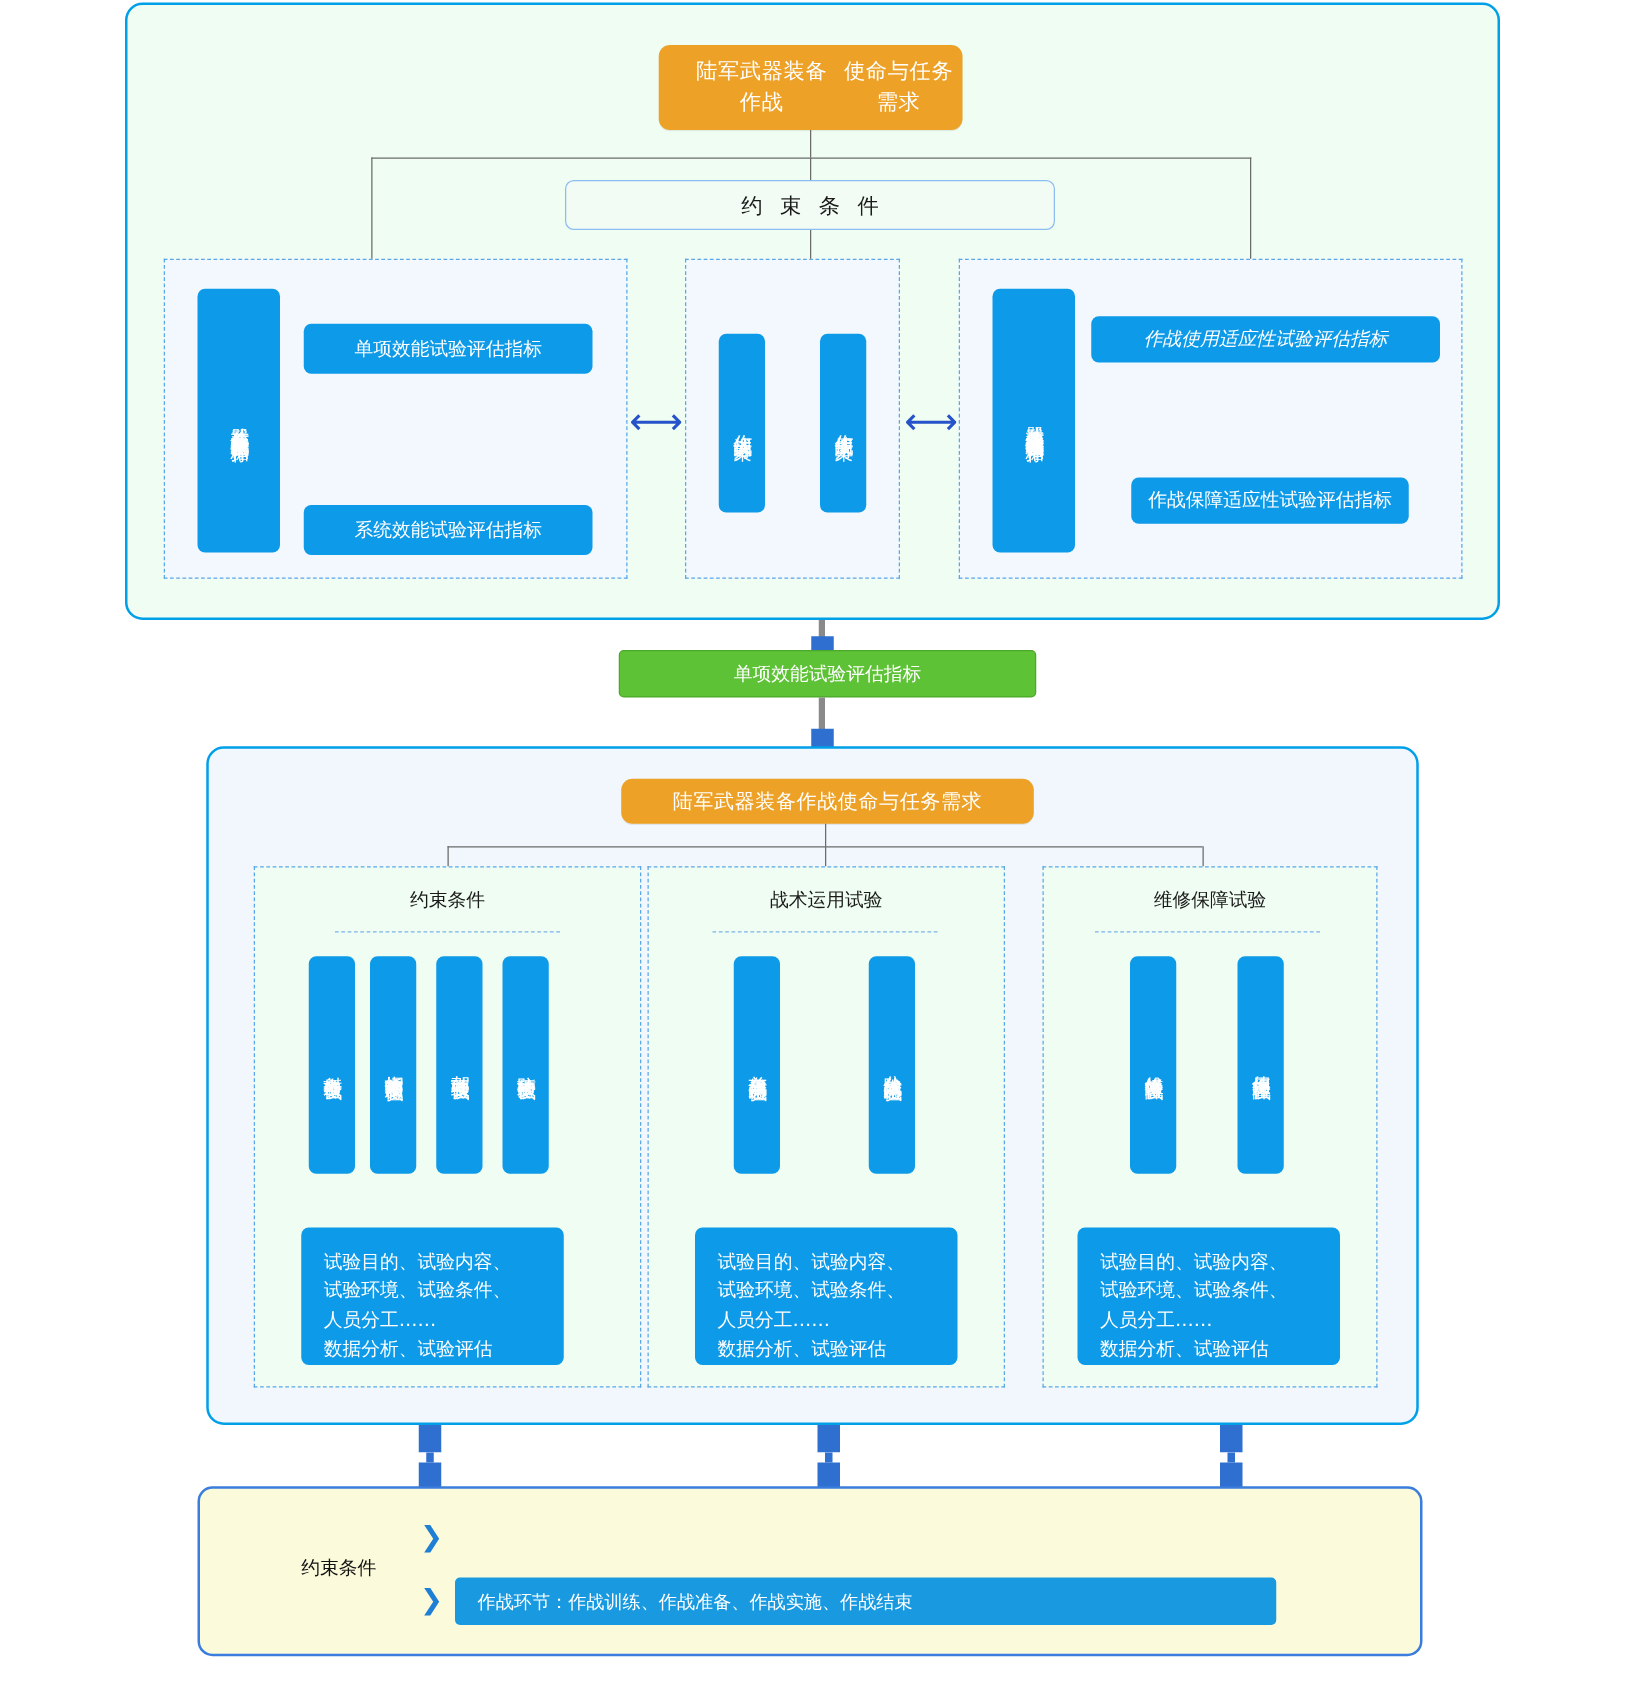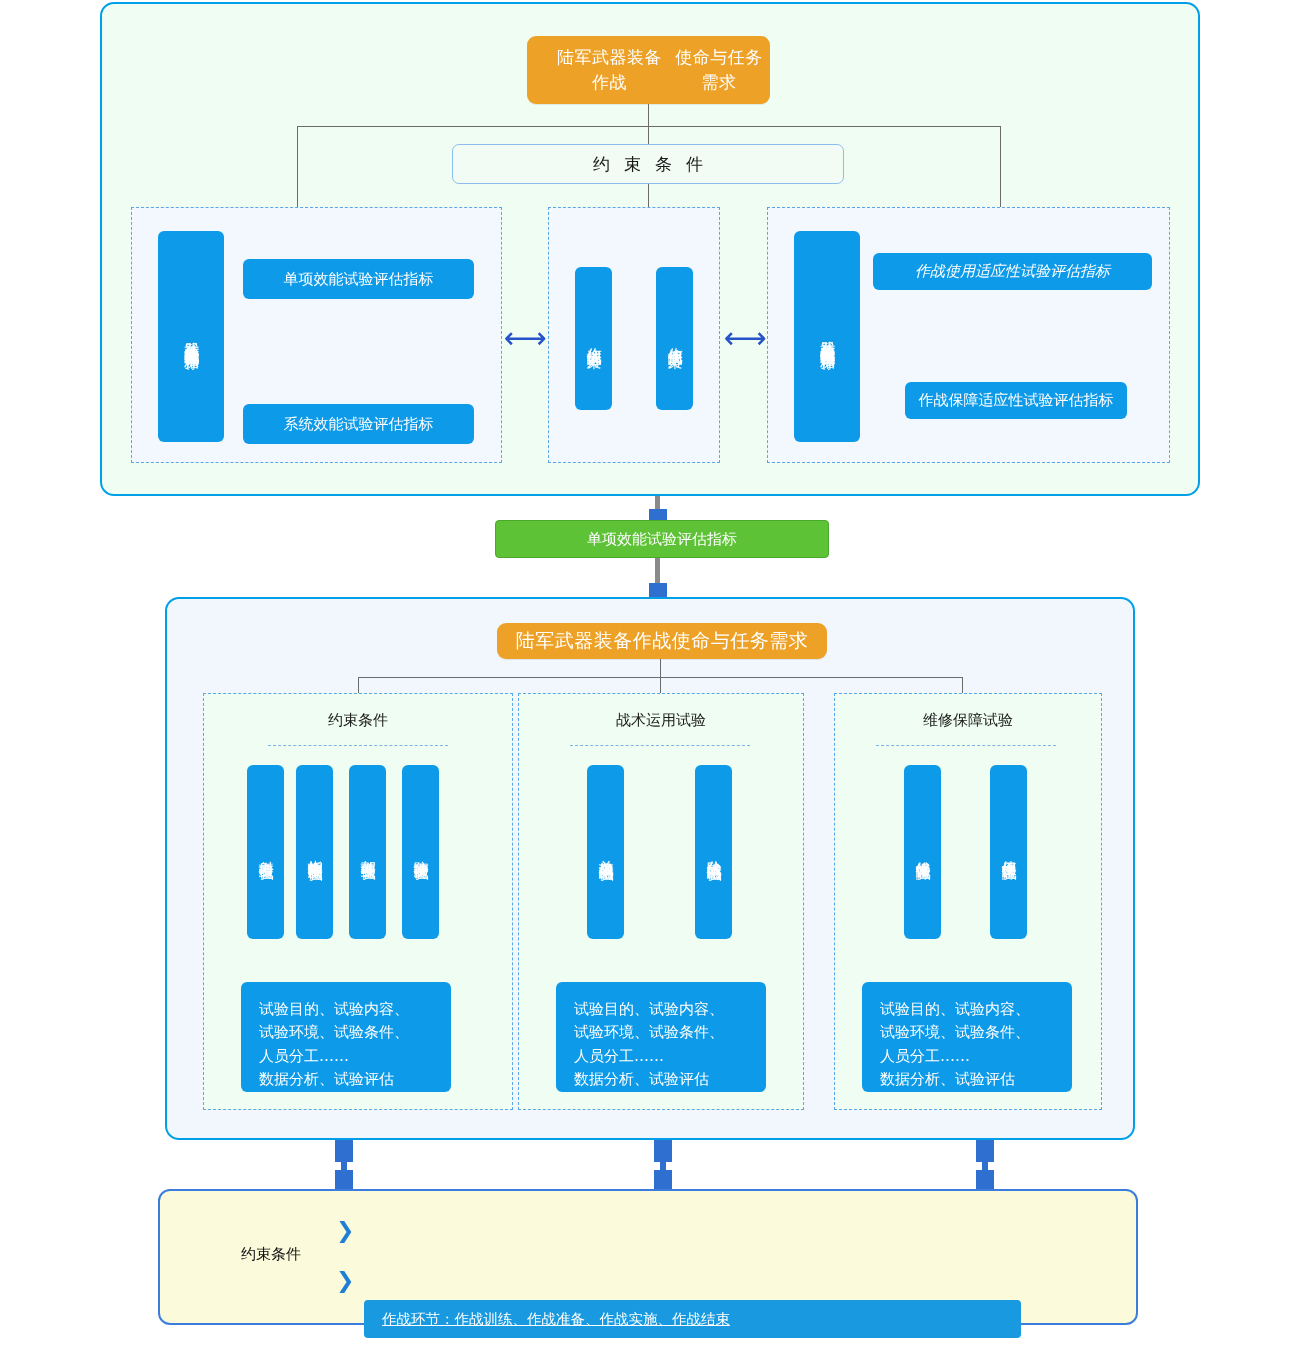--- a/index.html
+++ b/index.html
@@ -40,21 +40,21 @@
     color: #ffffff;
     display: flex;
     align-items: center;
     justify-content: center;
     text-align: center;
     line-height: 1.45;
     letter-spacing: .5px;
     box-shadow: 0 1px 0 rgba(0,0,0,.07);
   }
   #root-requirement { left: 527px; top: 36px; width: 243px; height: 68px; font-size: 17px; padding-left: 24px; }
-  #second-requirement { left: 497px; top: 623px; width: 330px; height: 36px; font-size: 19px; }
+  #second-requirement { left: 497px; top: 623px; width: 330px; height: 36px; font-size: 16px; }
 
   
   .green-chip {
     position: absolute;
     left: 495px; top: 520px; width: 334px; height: 38px;
     background: #5ec236;
     border: 1px solid #4aa82a;
     border-radius: 4px;
     color: #ffffff;
     font-size: 15px;
@@ -311,15 +311,15 @@
     <div class="seg" style="top:30px; height:20px;"></div>
   </div>
 
   <div class="panel panel-3"></div>
 
   <div class="p3-label">约束条件</div>
 
   <div class="chev" style="left:336px; top:1220px;">❯</div>
 
   <div class="chev" style="left:336px; top:1270px;">❯</div>
-  <div class="p3-bar" style="top:1300px;text-decoration:underline;">作战环节：作战训练、作战准备、作战实施、作战结束</div>
+  <div class="p3-bar" style="top:1262px;">作战环节：作战训练、作战准备、作战实施、作战结束</div>
 
 </div>
 
 </body></html>

